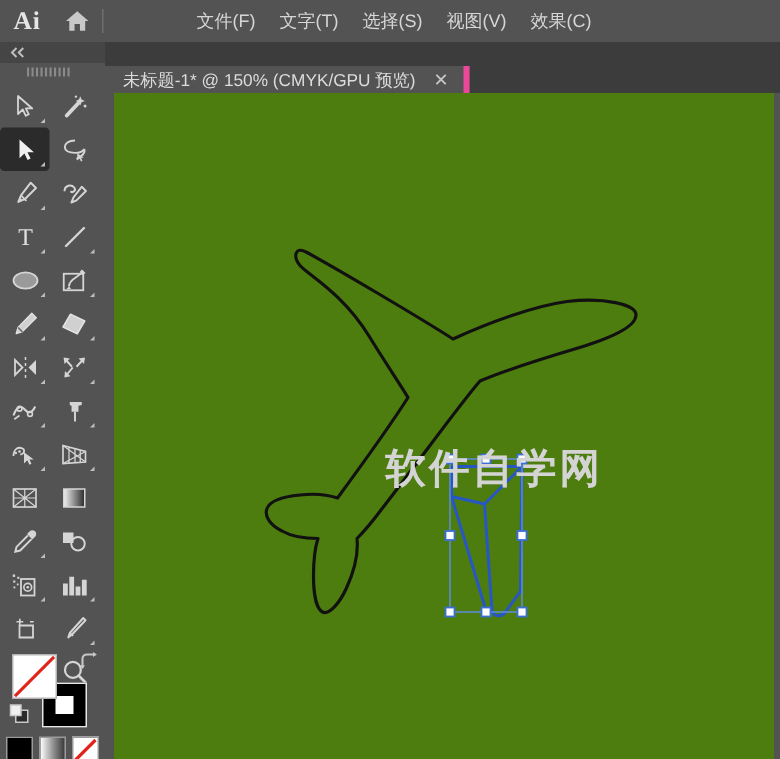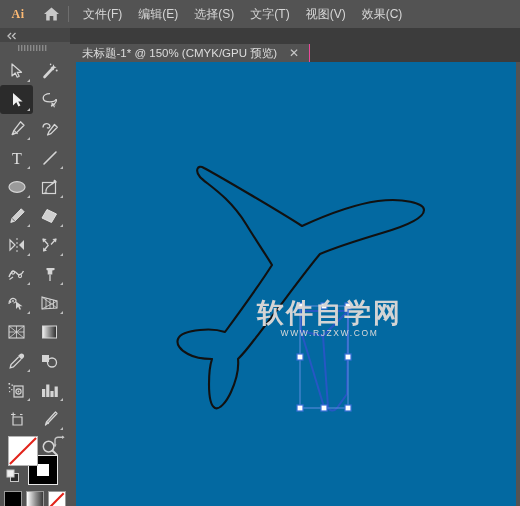--- a/index.html
+++ b/index.html
@@ -11,40 +11,40 @@
   }
   .app{position:relative;width:520px;height:506px;}
 
   
   .menubar{
     position:absolute;left:0;top:0;width:520px;height:28px;
     background:#535353;display:flex;align-items:center;
   }
   .ai-logo{
     width:36px;height:28px;display:flex;align-items:center;justify-content:center;
-    color:#fdba74;font-size:12px;font-weight:bold;letter-spacing:.5px;
+    color:#e5e5e5;font-size:17px;font-weight:bold;letter-spacing:.5px;
     font-family:"Liberation Serif","DejaVu Serif",serif;
   }
   .home-icon{
     width:30px;height:28px;display:flex;align-items:center;justify-content:center;
   }
   .menu-sep{width:1px;height:16px;background:#6e6e6e;margin:0 6px 0 2px;}
-  .menu-items{display:flex;align-items:center;}
+  .menu-items{display:flex;align-items:center;margin-left:48px;}
   .menu-item{
     color:#d6d6d6;font-size:12px;padding:4px 8px;white-space:nowrap;cursor:default;
   }
 
   
   .tabbar{
     position:absolute;left:70px;top:28px;width:450px;height:34px;
     background:#3c3c3c;display:flex;align-items:flex-end;
   }
   .tab{
     height:18px;background:#535353;display:flex;align-items:center;
-    padding:0 8px 0 12px;gap:10px;border-right:1px solid #ec4899;
+    padding:0 8px 0 12px;gap:10px;border-right:4px solid #ec4899;
   }
   .tab-title{color:#dcdcdc;font-size:11.5px;white-space:nowrap;}
   .tab-close{color:#c8c8c8;font-size:12px;line-height:1;cursor:pointer;padding:0 2px;}
 
   
   .toolpanel{
     position:absolute;left:0;top:28px;width:70px;height:478px;
     background:#535353;
   }
   .tp-header{
@@ -86,21 +86,21 @@
     display:flex;justify-content:center;gap:4px;
   }
   .cbox{width:18px;height:18px;border:1px solid #9a9a9a;box-sizing:border-box;}
   .cbox.black{background:#000;}
   .cbox.grad{background:linear-gradient(90deg,#fff 0%,#8d8d8d 55%,#3a3a3a 100%);}
   .cbox.none{background:#fff;position:relative;}
 
   
   .canvas{
     position:absolute;left:76px;top:62px;width:440px;height:444px;
-    background:#0369a1;overflow:hidden;
+    background:#4d7c0f;overflow:hidden;
   }
   .canvas svg{position:absolute;left:0;top:0;}
 
   
   .watermark{
     position:absolute;left:181px;top:237px;width:145px;height:42px;
     pointer-events:none;user-select:none;
   }
   .wm-main{
     font-size:27px;color:#d4d4d4;letter-spacing:2px;line-height:28px;
@@ -120,23 +120,22 @@
   <div class="menubar">
     <div class="ai-logo">Ai</div>
     <div class="home-icon">
       <svg width="17" height="16" viewBox="0 0 17 16">
         <path d="M8.5 1.5 L16 8 L13.8 8 L13.8 14.5 L10.3 14.5 L10.3 10 L6.7 10 L6.7 14.5 L3.2 14.5 L3.2 8 L1 8 Z" fill="#c9c9c9"></path>
       </svg>
     </div>
     <div class="menu-sep"></div>
     <div class="menu-items">
       <div class="menu-item">文件(F)</div>
-      <div class="menu-item">编辑(E)</div>
+      <div class="menu-item">文字(T)</div>
       <div class="menu-item">选择(S)</div>
-      <div class="menu-item">文字(T)</div>
       <div class="menu-item">视图(V)</div>
       <div class="menu-item">效果(C)</div>
     </div>
   </div>
 
   <div class="tabbar">
     <div class="tab">
       <span class="tab-title">未标题-1* @ 150% (CMYK/GPU 预览)</span>
       <span class="tab-close">✕</span>
     </div>
@@ -487,18 +486,17 @@
         <rect x="221" y="292" width="6" height="6"></rect>
         <rect x="269" y="292" width="6" height="6"></rect>
         <rect x="221" y="343" width="6" height="6"></rect>
         <rect x="245" y="343" width="6" height="6"></rect>
         <rect x="269" y="343" width="6" height="6"></rect>
       </g>
     </svg>
 
     <div class="watermark">
       <div class="wm-main">软件自学网</div>
-      <div class="wm-sub">WWW.RJZXW.COM</div>
     </div>
 
   </div>
 
 </div>
 
 </body></html>

